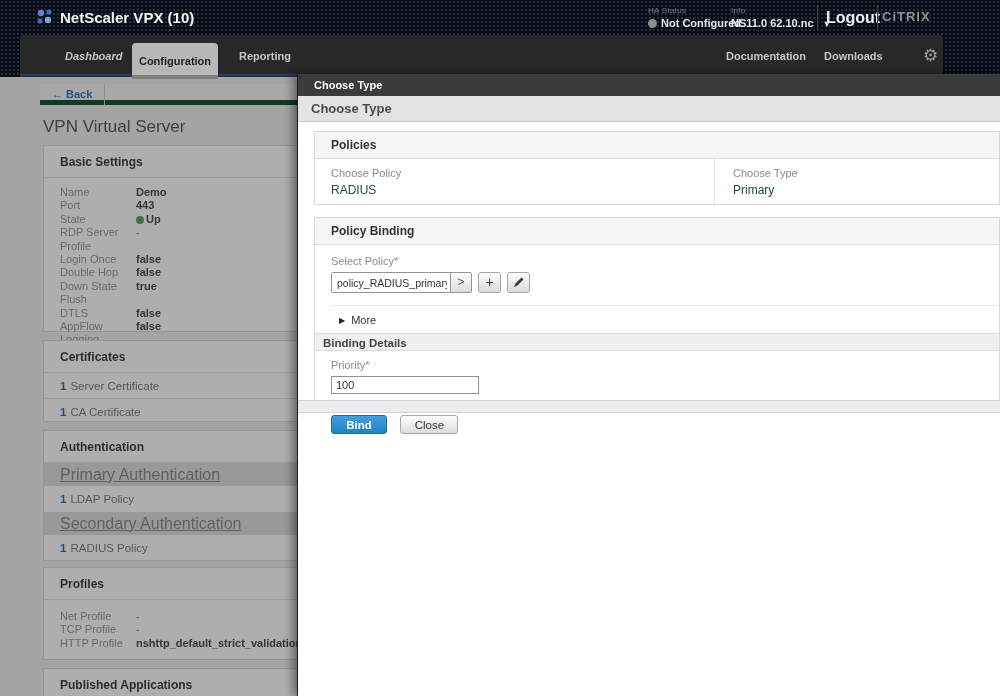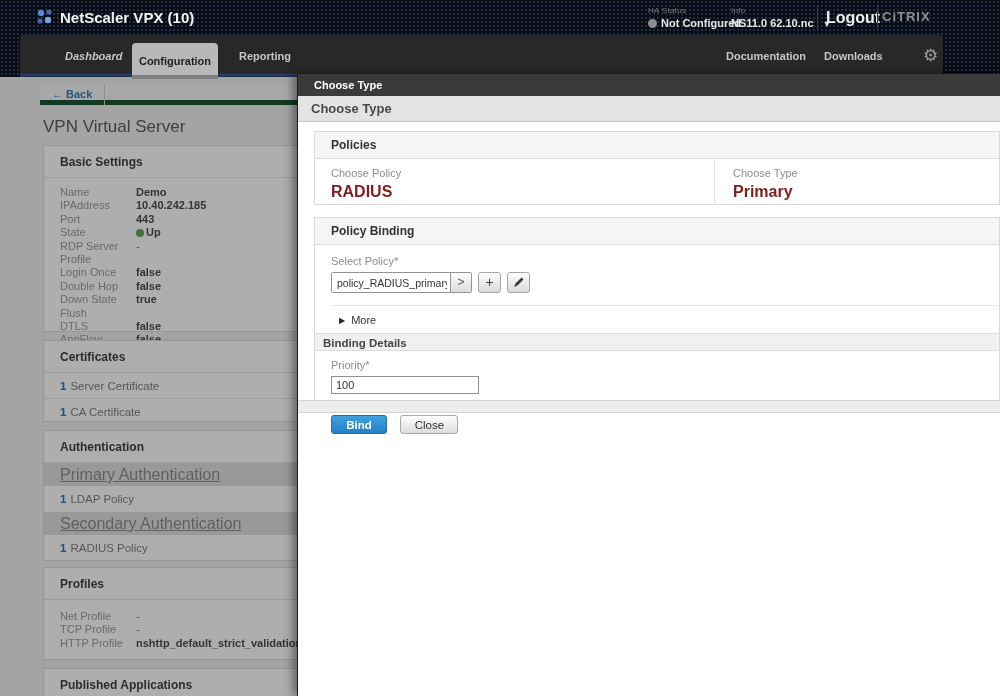--- a/index.html
+++ b/index.html
@@ -71,21 +71,21 @@
     font-size:13px;font-weight:bold;padding-left:13px;border-bottom:1px solid #c9c9c9;}
   .box{position:absolute;left:16px;right:0;border:1px solid #d9d9d9;background:#fff;}
   .box-hd{height:27px;line-height:27px;background:#f5f5f5;border-bottom:1px solid #ddd;
     font-size:12px;font-weight:bold;color:#333;padding-left:16px;}
   .box-policies{top:57px;height:74px;}
   .cells{position:relative;height:45px;}
   .cell{position:absolute;top:0;height:45px;padding:8px 0 0 16px;}
   .cell1{left:0;width:399px;}
   .cell2{left:399px;right:0;border-left:1px solid #e2e2e2;padding-left:18px;}
   .flabel{font-size:11px;color:#8c8c8c;margin-bottom:4px;}
-  .fvalue{font-size:16px;font-weight:bold;color:#7f1d1d;}
+  .fvalue{font-size:12px;font-weight:normal;color:#14532d;}
   .box-binding{top:143px;height:184px;}
   .bind-body{padding:10px 0 0 16px;}
   .fieldrow{display:flex;align-items:center;margin-top:5px;}
   .selgroup{display:inline-flex;border:1px solid #949494;border-radius:2px;height:21px;}
   .selinput{width:118px;height:19px;border:none;font-size:10.5px;color:#333;
     padding:0 3px 0 5px;outline:none;background:#fff;}
   .chevbtn{width:21px;border-left:1px solid #949494;background:linear-gradient(#fdfdfd,#dcdcdc);
     text-align:center;line-height:19px;font-size:12px;color:#555;cursor:pointer;}
   .sqbtn{width:23px;height:21px;margin-left:6px;border:1px solid #a6a6a6;border-radius:3px;
     background:linear-gradient(#fefefe,#d9d9d9);text-align:center;line-height:19px;
@@ -154,24 +154,20 @@
     <div class="pagetitle">VPN Virtual Server</div>
 
     <div class="panel" style="top:68px;height:187px;">
       <h3>Basic Settings</h3>
       <div style="padding-top:8px;">
         <div class="kv">
             <span class="k">Name</span>
             <span class="v">Demo</span>
           </div>
         <div class="kv">
-            <span class="k">IPAddress</span>
-            <span class="v">10.40.242.185</span>
-          </div>
-        <div class="kv">
             <span class="k">Port</span>
             <span class="v">443</span>
           </div>
         <div class="kv">
             <span class="k">State</span>
             <span class="v"><span class="dot-green"></span><span>Up</span></span>
           </div>
         <div class="kv">
             <span class="k">RDP Server Profile</span>
             <span class="v plain">-</span>

